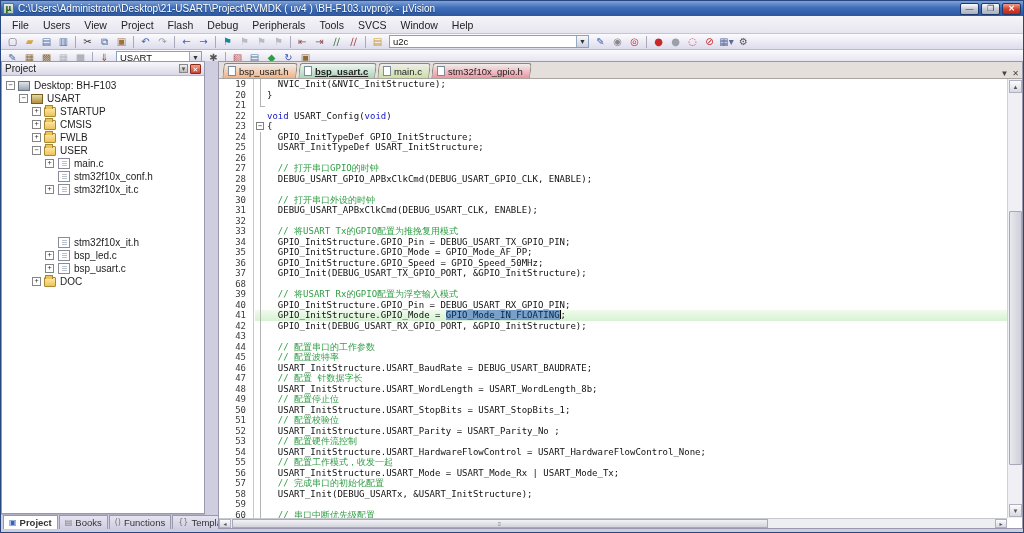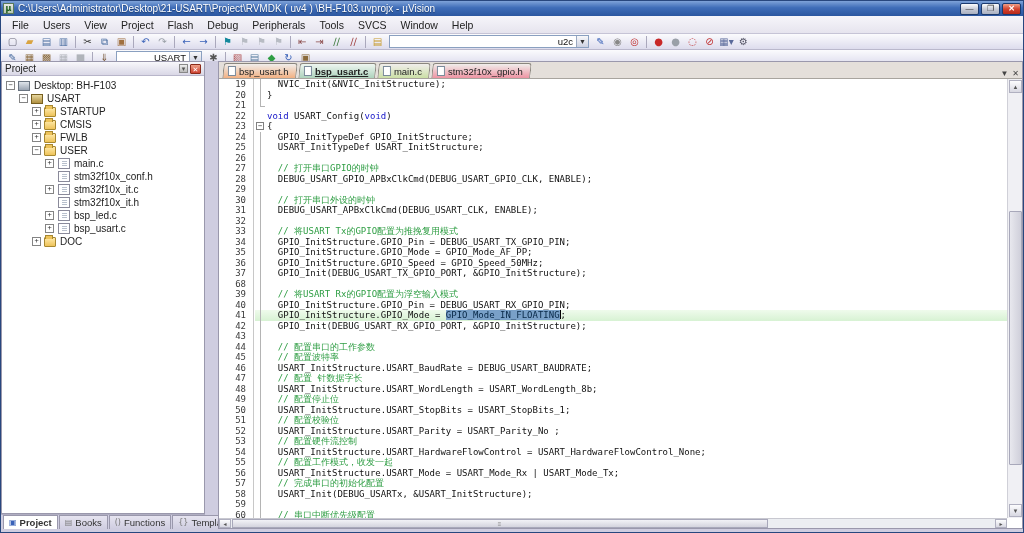--- a/index.html
+++ b/index.html
@@ -23,21 +23,21 @@
     display:flex; align-items:center; font-size:10.5px; color:#222; padding-left:4px; }
   .menu-item { padding:0 7px; }
 
   
   .toolbar { height:16px; background:linear-gradient(#fbfbfd,#dddced); border-bottom:1px solid #bab8cc;
     display:flex; align-items:center; padding-left:3px; }
   .tbtn { width:17px; height:14px; display:flex; align-items:center; justify-content:center; }
   .micon { font-size:10px; line-height:12px; font-family:"DejaVu Sans",sans-serif; }
   .tsep { width:1px; height:12px; background:#aaa8bc; margin:0 3px; }
   .combo { height:13px; background:#fff; border:1px solid #8aa0c0; display:flex; align-items:center; margin:0 3px; }
-  .combo-text { flex:1; font-size:9.5px; padding:0 3px; color:#111; white-space:nowrap; overflow:hidden;text-align:right; }
+  .combo-text { flex:1; font-size:9.5px; padding:0 3px; color:#111; white-space:nowrap; overflow:hidden; }
   .combo-arrow { width:12px; height:11px; background:linear-gradient(#f8f8fa,#cdd2e2); border-left:1px solid #9aa8c0;
     font-size:7px; line-height:11px; text-align:center; color:#333; }
 
   
   .main { position:absolute; top:60px; left:0; right:0; bottom:3px; }
 
   
   .proj-panel { position:absolute; left:0; top:0; width:204px; bottom:15px; background:#fff;
     border:1px solid #9a98ac; display:flex; flex-direction:column; }
   .panel-head { height:14px; background:linear-gradient(#f8f8fb,#d9d7e6); border-bottom:1px solid #b8b6ca;
@@ -340,21 +340,21 @@
           <div class="trow" style="padding-left: 43px;">
             <span class="expnone"></span>
             <span class="ticon ic-file"></span>
             <span class="tlabel">stm32f10x_conf.h</span>
           </div>
           <div class="trow" style="padding-left: 43px;">
             <span class="expbox">+</span>
             <span class="ticon ic-file"></span>
             <span class="tlabel">stm32f10x_it.c</span>
           </div>
-          <div class="trow" style="padding-left: 43px;">
+          <div class="trow" style="padding-left: 43px; margin-top: 40px;">
             <span class="expnone"></span>
             <span class="ticon ic-file"></span>
             <span class="tlabel">stm32f10x_it.h</span>
           </div>
           <div class="trow" style="padding-left: 43px;">
             <span class="expbox">+</span>
             <span class="ticon ic-file"></span>
             <span class="tlabel">bsp_led.c</span>
           </div>
           <div class="trow" style="padding-left: 43px;">

